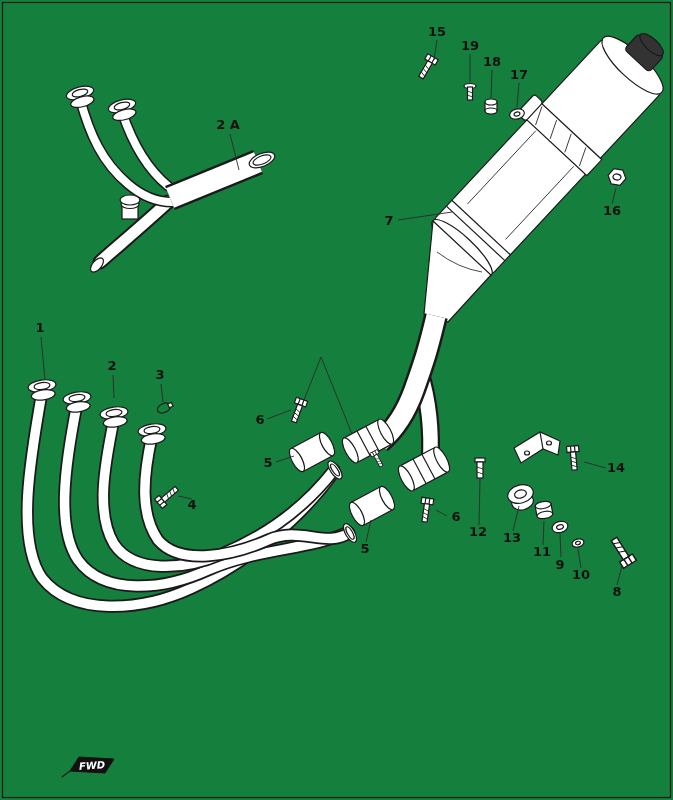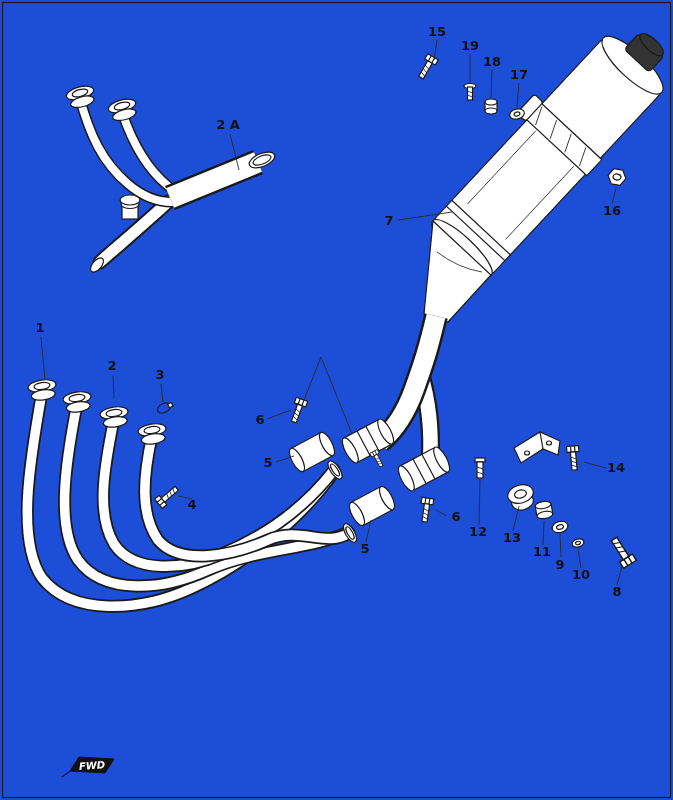--- a/index.html
+++ b/index.html
@@ -1,16 +1,16 @@
 <!DOCTYPE html>
 <html><head>
 <meta charset="utf-8">
 <style>
   html,body{margin:0;padding:0;background:#fff}
-  .page{position:relative;width:673px;height:800px;background:#1d4ed8;overflow:hidden;
+  .page{position:relative;width:673px;height:800px;background:#15803d;overflow:hidden;
         font-family:"DejaVu Sans",sans-serif}
   svg{display:block}
   .callout{font:700 13px "DejaVu Sans",sans-serif;fill:#111;text-anchor:middle}
   .fwdtext{font:italic 700 10px "DejaVu Sans",sans-serif;fill:#fff;text-anchor:middle}
   .s{stroke:#1a1a1a;stroke-width:1.2;fill:#fff}
   .sd{stroke:#1a1a1a;stroke-width:1.2;fill:#333}
   .sn{stroke:#1a1a1a;stroke-width:1.2;fill:none}
   .thin{stroke:#1a1a1a;stroke-width:0.8;fill:none}
   .leader{stroke:#2a2a2a;stroke-width:0.9;fill:none}
   .po{stroke:#1a1a1a;stroke-width:13;fill:none;stroke-linecap:round}

